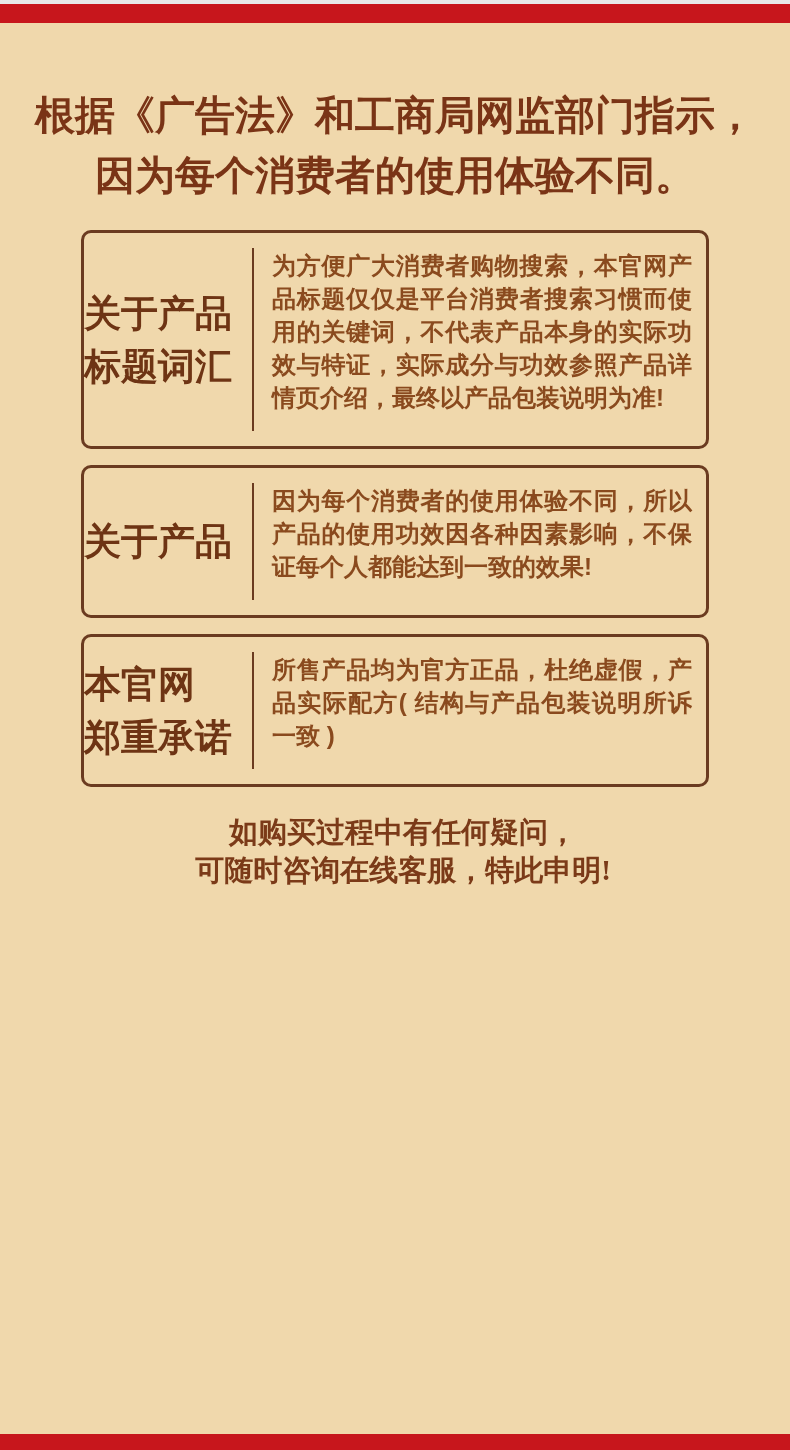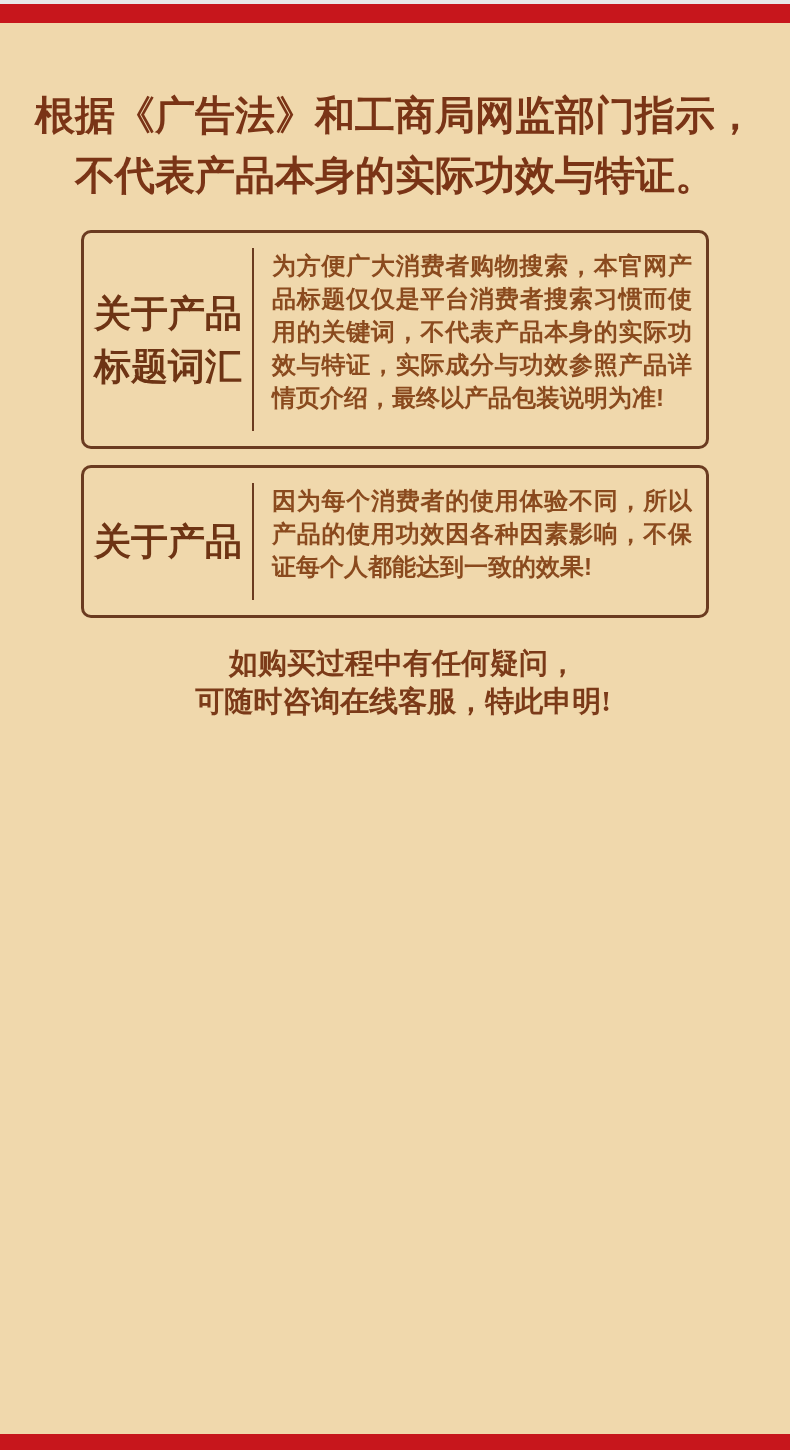--- a/index.html
+++ b/index.html
@@ -52,21 +52,21 @@
   .notice-box {
     display: flex;
     align-items: center;
     border: 3px solid #6b3b20;
     border-radius: 10px;
     background: transparent;
   }
   .notice-box + .notice-box { margin-top: 16px; }
   .box-label {
     flex: 0 0 168px;
-    text-align: center;
+    text-align: left;
     font-size: 37px;
     line-height: 53px;
     font-weight: bold;
     color: #6e3414;
     padding: 18px 0;
   }
   .box-label span { display: block; }
   .box-divider {
     align-self: stretch;
     width: 0;
@@ -96,21 +96,21 @@
 </style>
 </head>
 <body>
 
 <div class="page">
 
   <div class="red-bar top"></div>
 
   <h1 class="title">
     <span>根据《广告法》和工商局网监部门指示，</span>
-    <span>不代表产品本身的实际功效与特证。</span>
+    <span>因为每个消费者的使用体验不同。</span>
   </h1>
 
 
   <div class="boxes">
 
     <div class="notice-box">
       <div class="box-label">
         <span>关于产品</span>
         <span>标题词汇</span>
       </div>
@@ -119,20 +119,28 @@
     </div>
 
     <div class="notice-box">
       <div class="box-label">
         <span>关于产品</span>
       </div>
       <div class="box-divider"></div>
       <div class="box-text">因为每个消费者的使用体验不同，所以产品的使用功效因各种因素影响，不保证每个人都能达到一致的效果!</div>
     </div>
 
+    <div class="notice-box">
+      <div class="box-label">
+        <span>本官网</span>
+        <span>郑重承诺</span>
+      </div>
+      <div class="box-divider"></div>
+      <div class="box-text">所售产品均为官方正品，杜绝虚假，产品实际配方( 结构与产品包装说明所诉一致 )</div>
+    </div>
 
   </div>
 
   <div class="footer-note">
     <span>如购买过程中有任何疑问，</span>
     <span>可随时咨询在线客服，特此申明!</span>
   </div>
 
   <div class="red-bar bottom"></div>
 

